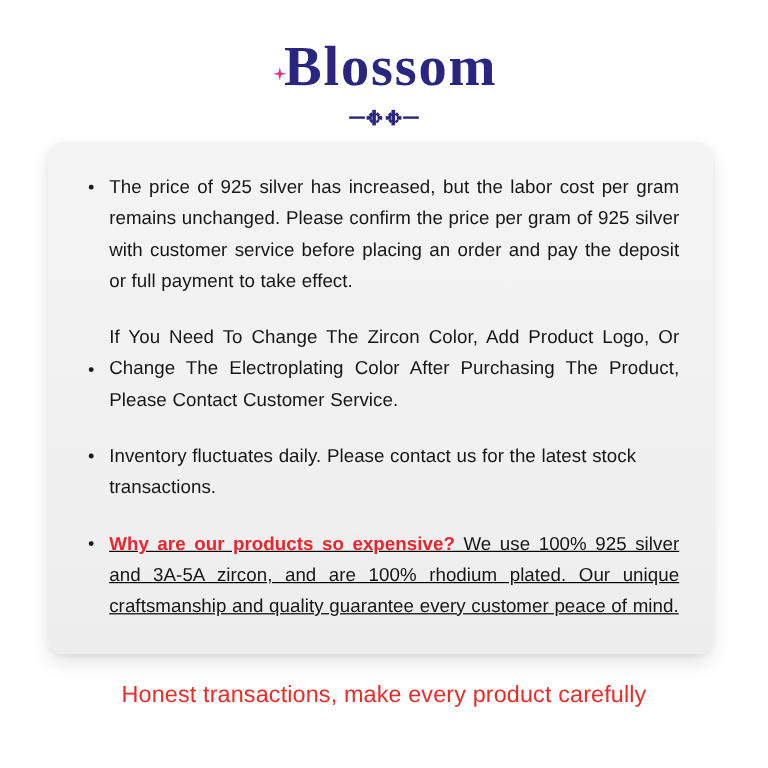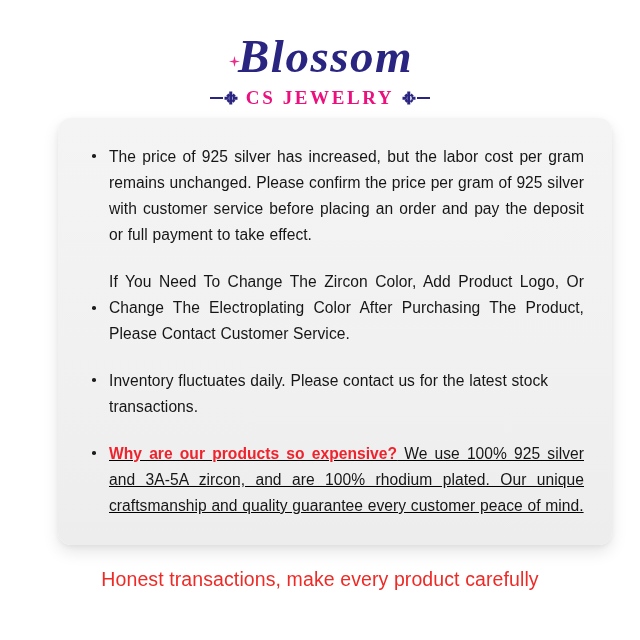--- a/index.html
+++ b/index.html
@@ -44,21 +44,20 @@
     clip-path: polygon(50% 0%, 60% 40%, 100% 50%, 60% 60%, 50% 100%, 40% 60%, 0% 50%, 40% 40%);
   }
   .brand-name {
     font-family: "Liberation Serif", "DejaVu Serif", serif;
     font-size: 47px;
     font-weight: 700;
     color: #2a2580;
     letter-spacing: 1.5px;
     line-height: 52px;
     margin-left: -3px;
-    font-style: italic;
   }
 
   .sub-row {
     display: flex;
     align-items: center;
     justify-content: center;
     margin-top: 6px;
     height: 20px;
   }
   .orn {
@@ -120,21 +119,21 @@
     font-weight: 700;
     color: #ec0f7d;
     letter-spacing: 2.6px;
     margin: 0 7px;
     line-height: 20px;
   }
 
   
   .card {
     position: absolute;
-    left: 58px;
+    left: 40px;
     top: 118px;
     width: 554px;
     height: 427px;
     box-sizing: border-box;
     background: linear-gradient(180deg, #f4f4f4 0%, #f1f1f1 55%, #ededed 100%);
     border-radius: 13px;
     box-shadow: 0 7px 16px rgba(0,0,0,0.10), 0 2px 5px rgba(0,0,0,0.05);
     padding: 26px 28px 20px 28px;
   }
 
@@ -206,21 +205,20 @@
   </div>
   <div class="sub-row">
     <span class="orn">
       <span class="orn-dash"></span>
       <span class="orn-flake">
           <i></i>
           <i class="b"></i>
           <s></s>
         </span>
     </span>
-    <span class="brand-sub">CS JEWELRY</span>
     <span class="orn">
       <span class="orn-flake">
           <i></i>
           <i class="b"></i>
           <s></s>
         </span>
       <span class="orn-dash"></span>
     </span>
   </div>
 </div>

